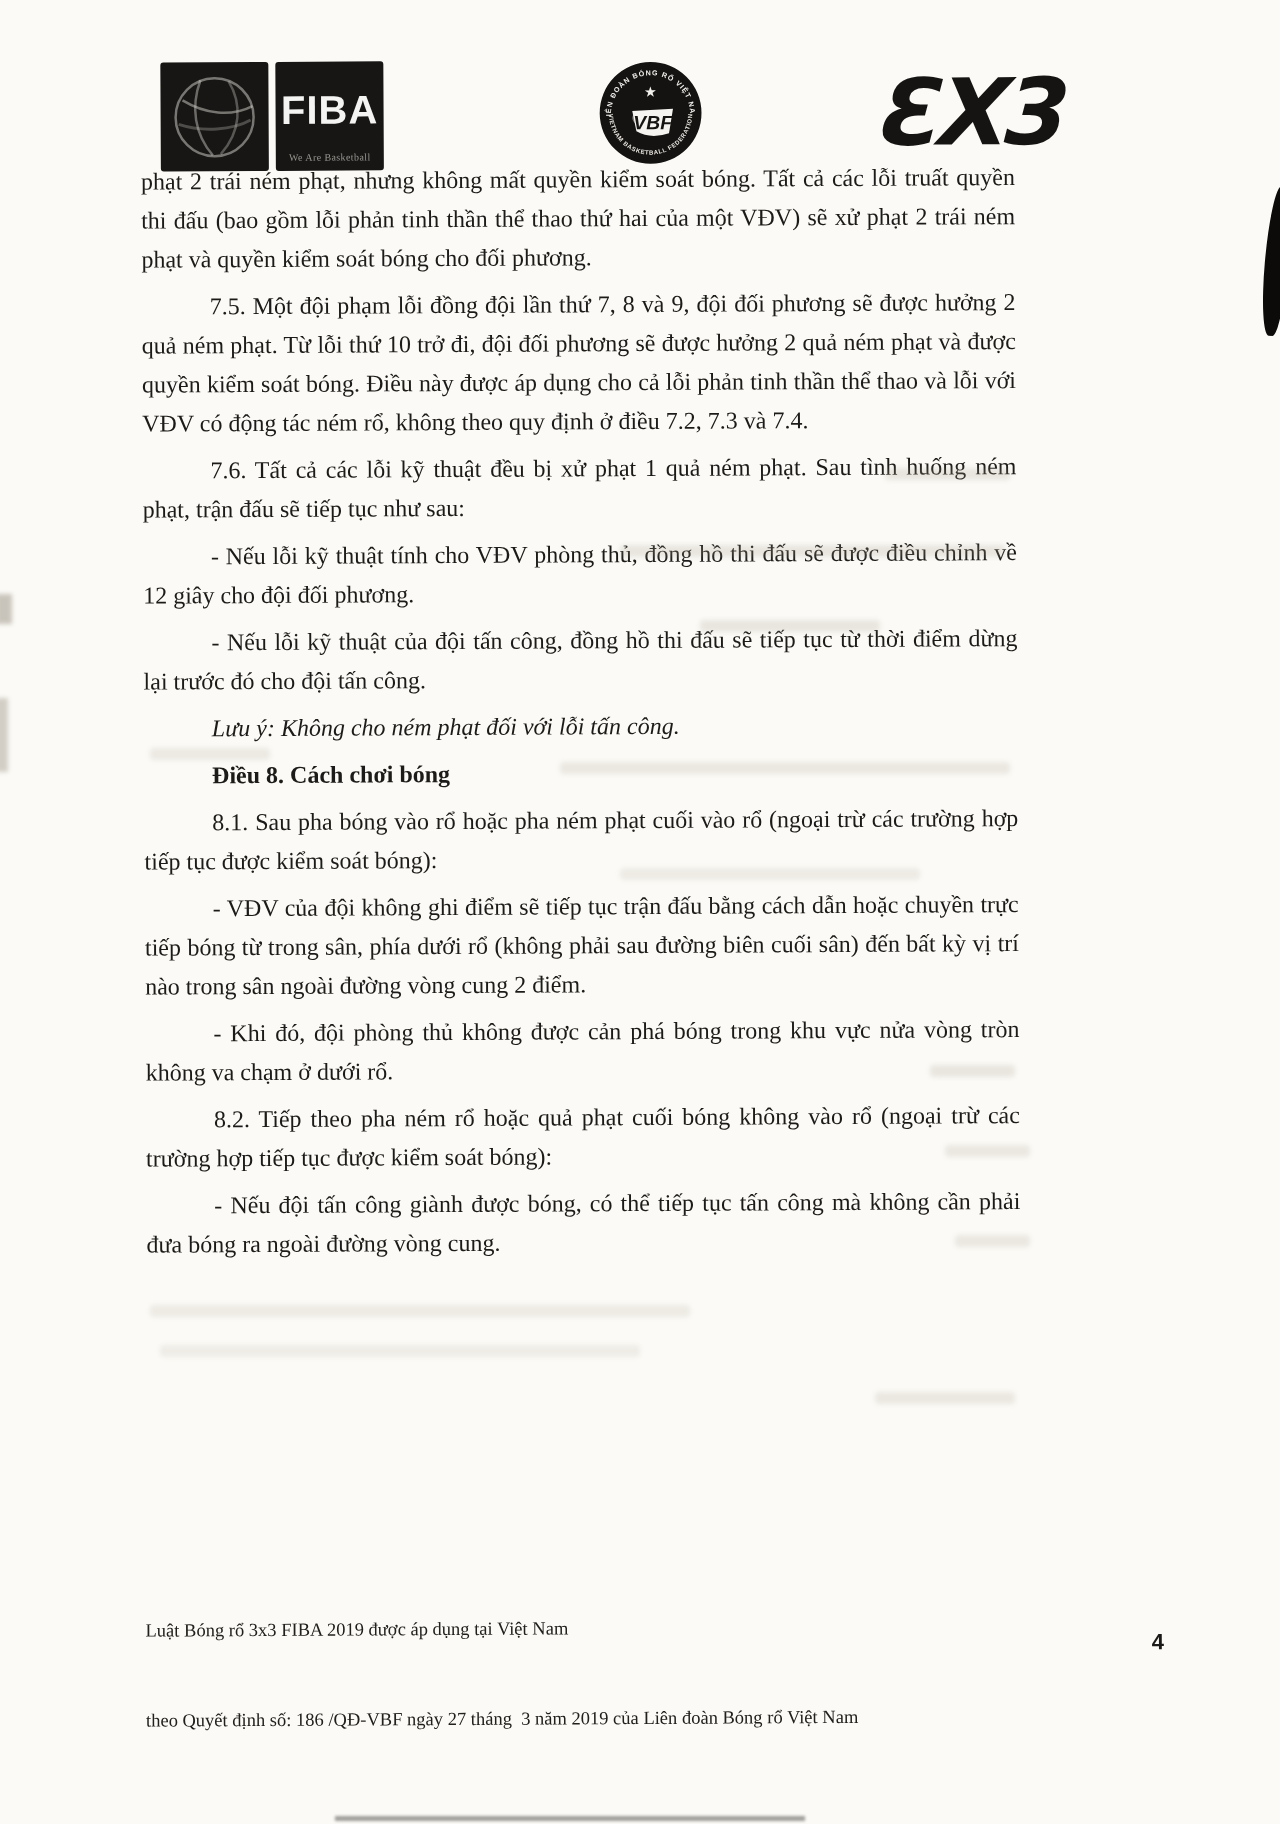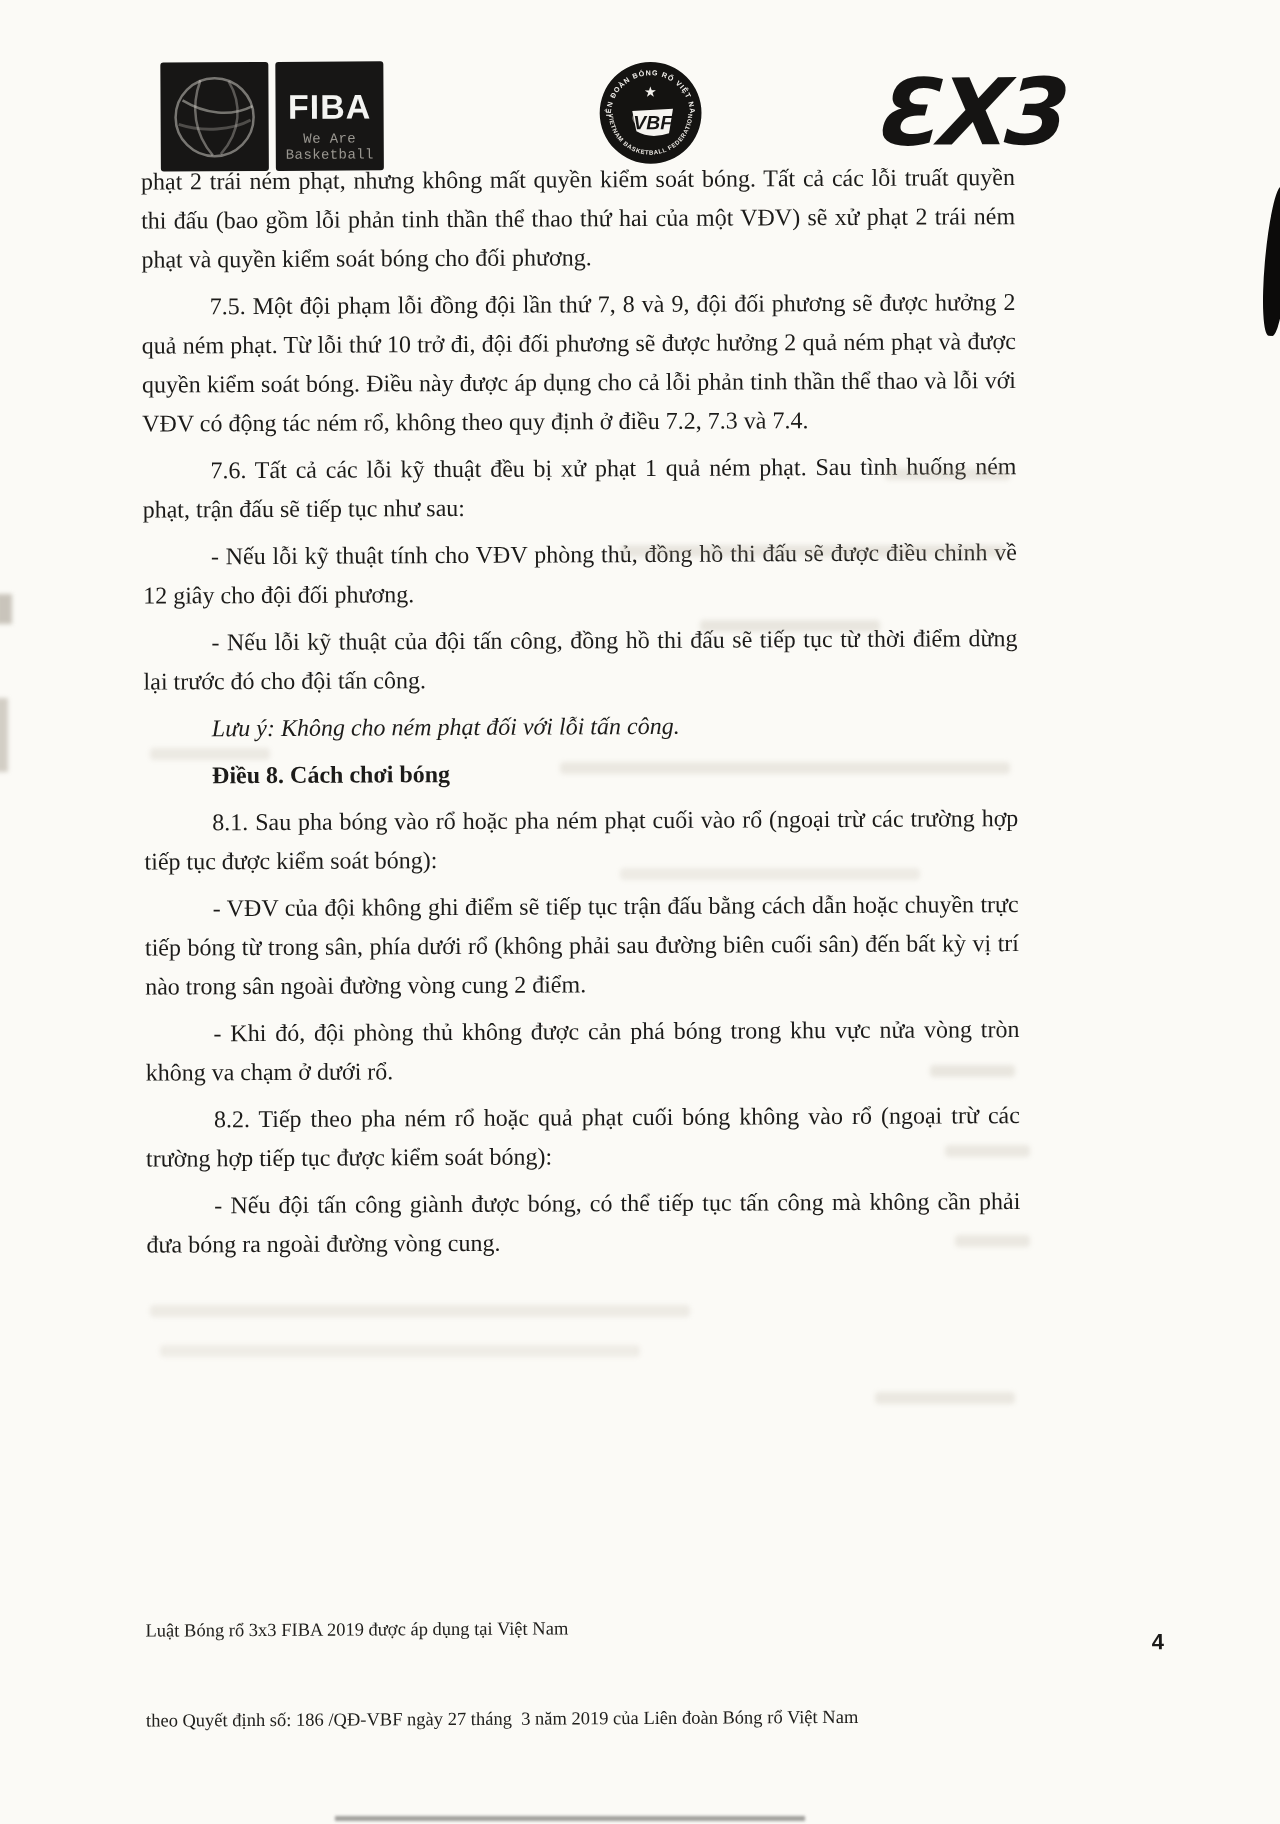--- a/index.html
+++ b/index.html
@@ -5,23 +5,23 @@
   html,body{margin:0;padding:0;}
   body{width:1280px;height:1824px;background:#e8e8e6;font-family:"Liberation Serif",serif;}
   .page{position:absolute;left:0;top:0;width:1280px;height:1824px;background:#fbfaf6;overflow:hidden;}
   .scan-tilt{position:absolute;left:0;top:0;width:1280px;height:1824px;transform:rotate(-0.3deg);transform-origin:50% 0;}
 
   
   .logos{position:absolute;left:0;top:0;width:1280px;height:180px;}
   .fiba-logo{position:absolute;left:160px;top:60px;width:224px;height:110px;display:flex;gap:7px;}
   .fiba-sq{width:108px;height:109px;background:#171615;border-radius:3px;position:relative;}
   .fiba-word{position:absolute;left:0;right:0;top:26px;text-align:center;color:#f4f4f2;
-             font-family:"Liberation Sans",sans-serif;font-weight:bold;font-size:34px;letter-spacing:1px;}
+             font-family:"Liberation Sans",sans-serif;font-weight:bold;font-size:40px;letter-spacing:1px;}
   .fiba-tag{position:absolute;left:0;right:0;bottom:8px;text-align:center;color:#9a9791;
-            font-family:Liberation Mono, monospace;font-size:14px;letter-spacing:.4px;}
+            font-family:Liberation Serif, serif;font-size:10px;letter-spacing:.4px;}
   .vbf-logo{position:absolute;left:597px;top:58px;width:106px;height:112px;}
   .x3-logo{position:absolute;left:862px;top:66px;width:220px;height:100px;
            font-family:"DejaVu Sans",sans-serif;font-weight:900;font-style:italic;
            font-size:92px;line-height:98px;letter-spacing:-5px;color:#151413;
            transform:skewX(-4deg);text-align:center;}
 
   
   .content{position:absolute;left:140px;top:160px;width:874px;color:#1c1b19;
            font-size:24px;line-height:39px;text-align:justify;}
   .para{margin:0 0 8px 0;text-indent:68px;}

